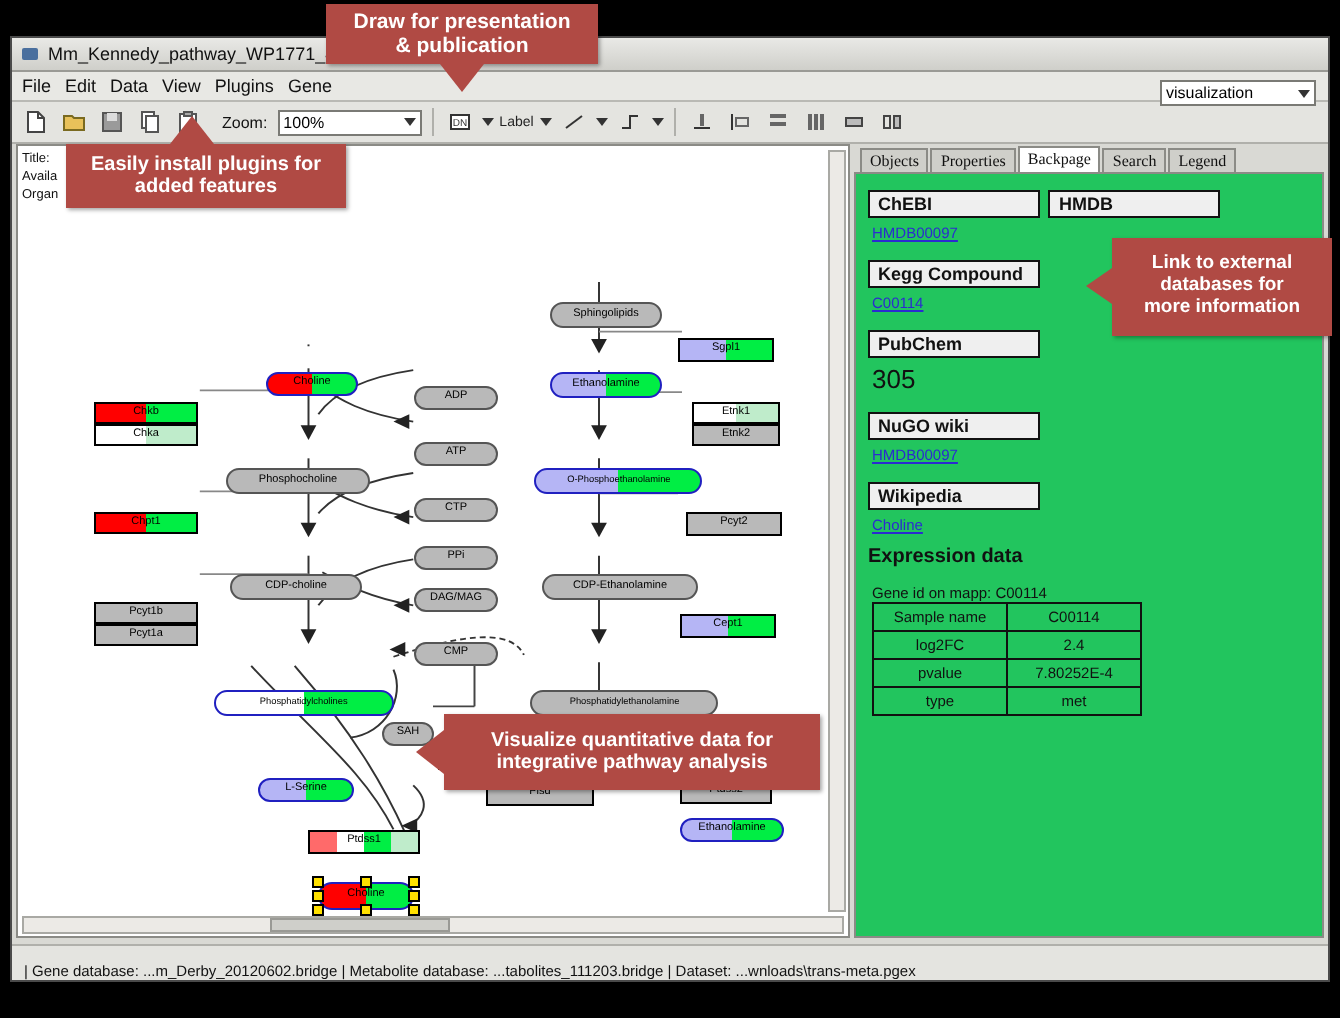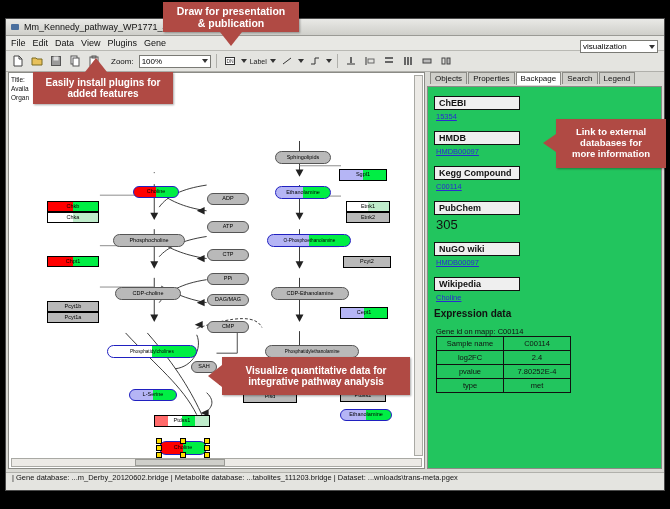--- a/index.html
+++ b/index.html
@@ -39,36 +39,36 @@
   .node{position:absolute;box-sizing:border-box;font-size:5.5px;color:#000;display:flex;align-items:center;justify-content:center;text-align:center;line-height:1;}
   .metab{border-radius:8px;border:1px solid #2020c0;background:#b9b9b9;}
   .metab-gray{border-radius:8px;border:1px solid #555;background:#b9b9b9;}
   .gene{border:1px solid #000;background:#b9b9b9;}
   svg.conns{position:absolute;left:0;top:0;width:100%;height:100%;pointer-events:none;}
 
   
   .handle{position:absolute;width:4px;height:4px;background:#ffe000;border:1px solid #000;}
 
   
-  .tabs{display:flex;align-items:flex-start;height:14px;padding-left:3px;gap:1px;}
+  .tabs{display:flex;align-items:flex-end;height:14px;padding-left:3px;gap:1px;font-family:Liberation Serif, serif;}
   .tab{font-size:8px;padding:1px 4px 1px 4px;border:1px solid #8b8b86;border-bottom:none;background:#cfcfca;color:#111;}
   .tab.active{background:#fff;font-weight:normal;padding-bottom:2px;}
   .sidepanel{flex:1;background:#22c55e;border:1px solid #8b8b86;overflow:hidden;position:relative;padding:5px 6px;box-sizing:border-box;}
   .dbhead{border:1px solid #111;background:#efefef;font-size:9px;font-weight:bold;color:#111;padding:1px 4px;display:inline-block;min-width:86px;box-sizing:border-box;margin-top:3px;}
   .dblink{font-size:7.5px;color:#2b2bd0;text-decoration:underline;margin:2px 0 6px 2px;display:block;}
   .dbval{font-size:13px;color:#111;margin:2px 0 6px 2px;display:block;}
   .exprhead{font-size:10px;font-weight:bold;color:#111;margin:6px 0 8px 0;}
   .geneid{font-size:7.5px;color:#111;margin:0 0 0 2px;}
   table.expr{border-collapse:collapse;margin-left:2px;}
   table.expr td{border:1px solid #111;font-size:7.5px;padding:1px 4px;text-align:center;color:#111;height:11px;}
   table.expr td.k{width:58px;}
   table.expr td.v{width:58px;}
 
   
-  .statusbar{position:absolute;left:0;right:0;bottom:0;height:17px;background:#e4e4e0;border-top:1px solid #b0b0ab;display:flex;align-items:flex-start;}
+  .statusbar{position:absolute;left:0;right:0;bottom:0;height:17px;background:#e4e4e0;border-top:1px solid #b0b0ab;display:flex;align-items:flex-end;}
   .statusbar .st{font-size:7.5px;color:#111;margin-left:6px;white-space:nowrap;}
 
   
   .hscroll{position:absolute;left:2px;right:2px;bottom:1px;height:9px;background:#eceae6;border:1px solid #a9a9a4;box-sizing:border-box;}
   .hthumb{position:absolute;left:30%;width:22%;top:0;bottom:0;background:#cfcfca;border:1px solid #9a9a95;box-sizing:border-box;}
   .vscroll{position:absolute;right:1px;top:2px;bottom:12px;width:9px;background:#eceae6;border:1px solid #a9a9a4;box-sizing:border-box;}
 
   
   .callout{position:absolute;background:#b04a44;color:#fff;font-weight:bold;text-align:center;display:flex;align-items:center;justify-content:center;line-height:1.15;box-shadow:1px 1px 2px rgba(0,0,0,.35);}
   .arrow-dn{position:absolute;width:0;height:0;border-left:11px solid transparent;border-right:11px solid transparent;border-top:14px solid #b04a44;}
@@ -393,21 +393,20 @@
       <div class="tabs">
         <div class="tab">Objects</div>
         <div class="tab">Properties</div>
         <div class="tab active">Backpage</div>
         <div class="tab">Search</div>
         <div class="tab">Legend</div>
       </div>
       <div class="sidepanel">
 
         <div class="dbhead">ChEBI</div>
-        <a class="dblink" href="#">15354</a>
 
         <div class="dbhead">HMDB</div>
         <a class="dblink" href="#">HMDB00097</a>
 
         <div class="dbhead">Kegg Compound</div>
         <a class="dblink" href="#">C00114</a>
 
         <div class="dbhead">PubChem</div>
         <span class="dbval">305</span>
 

